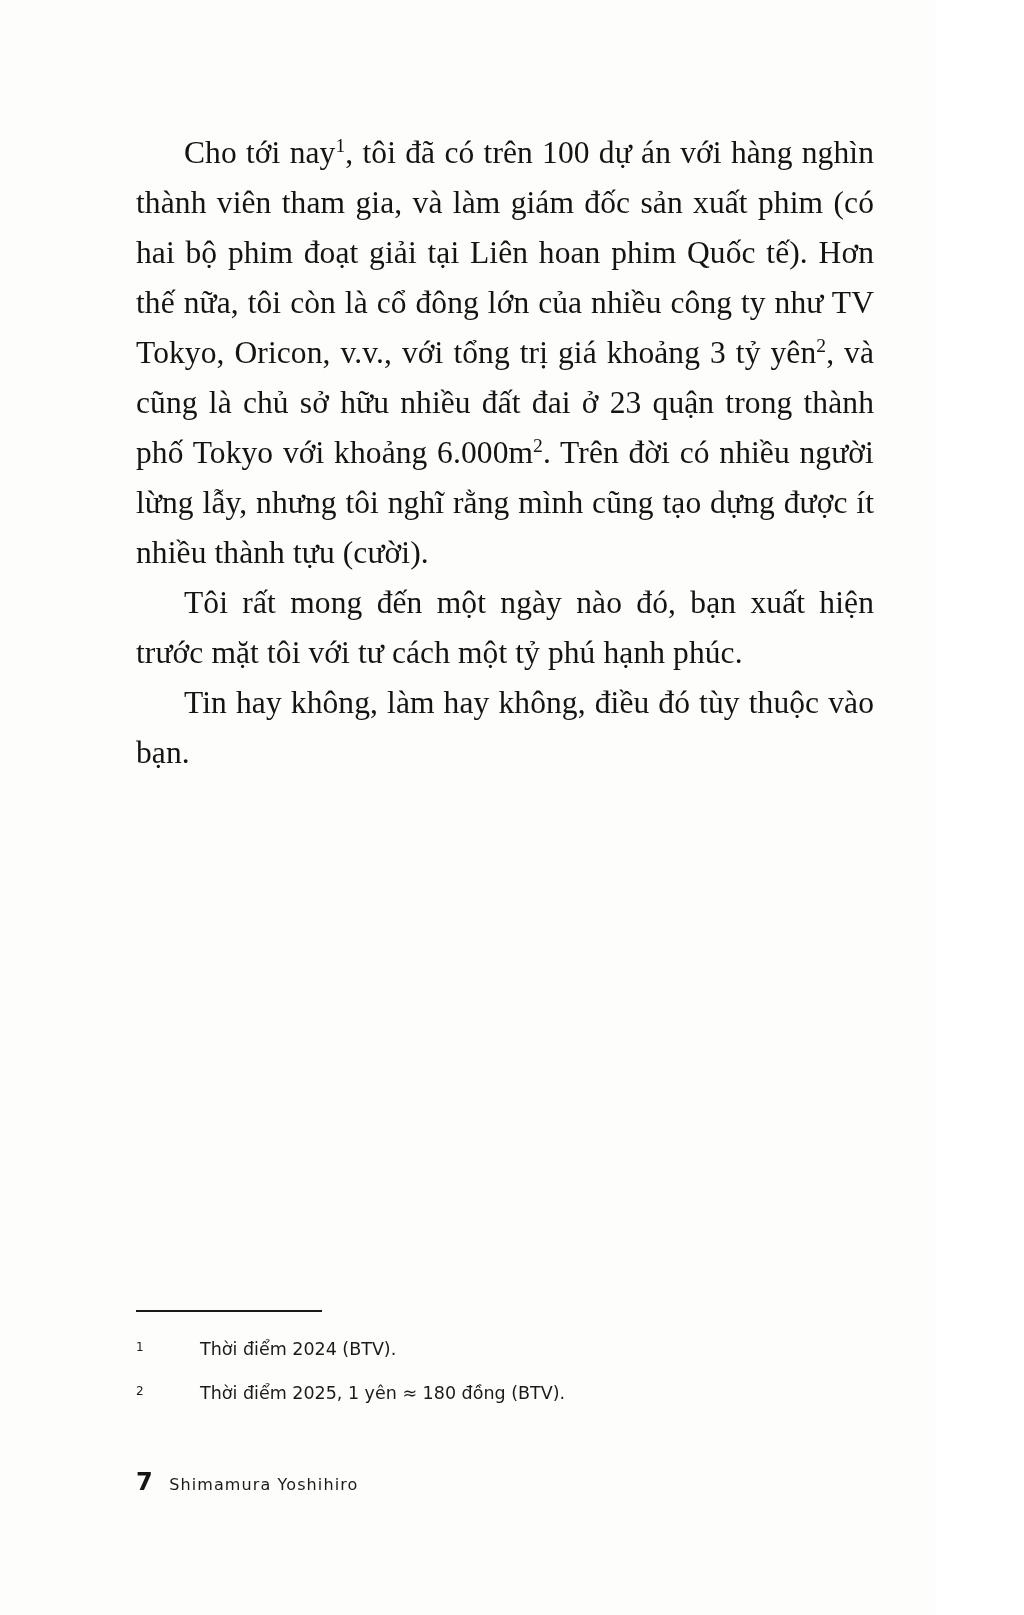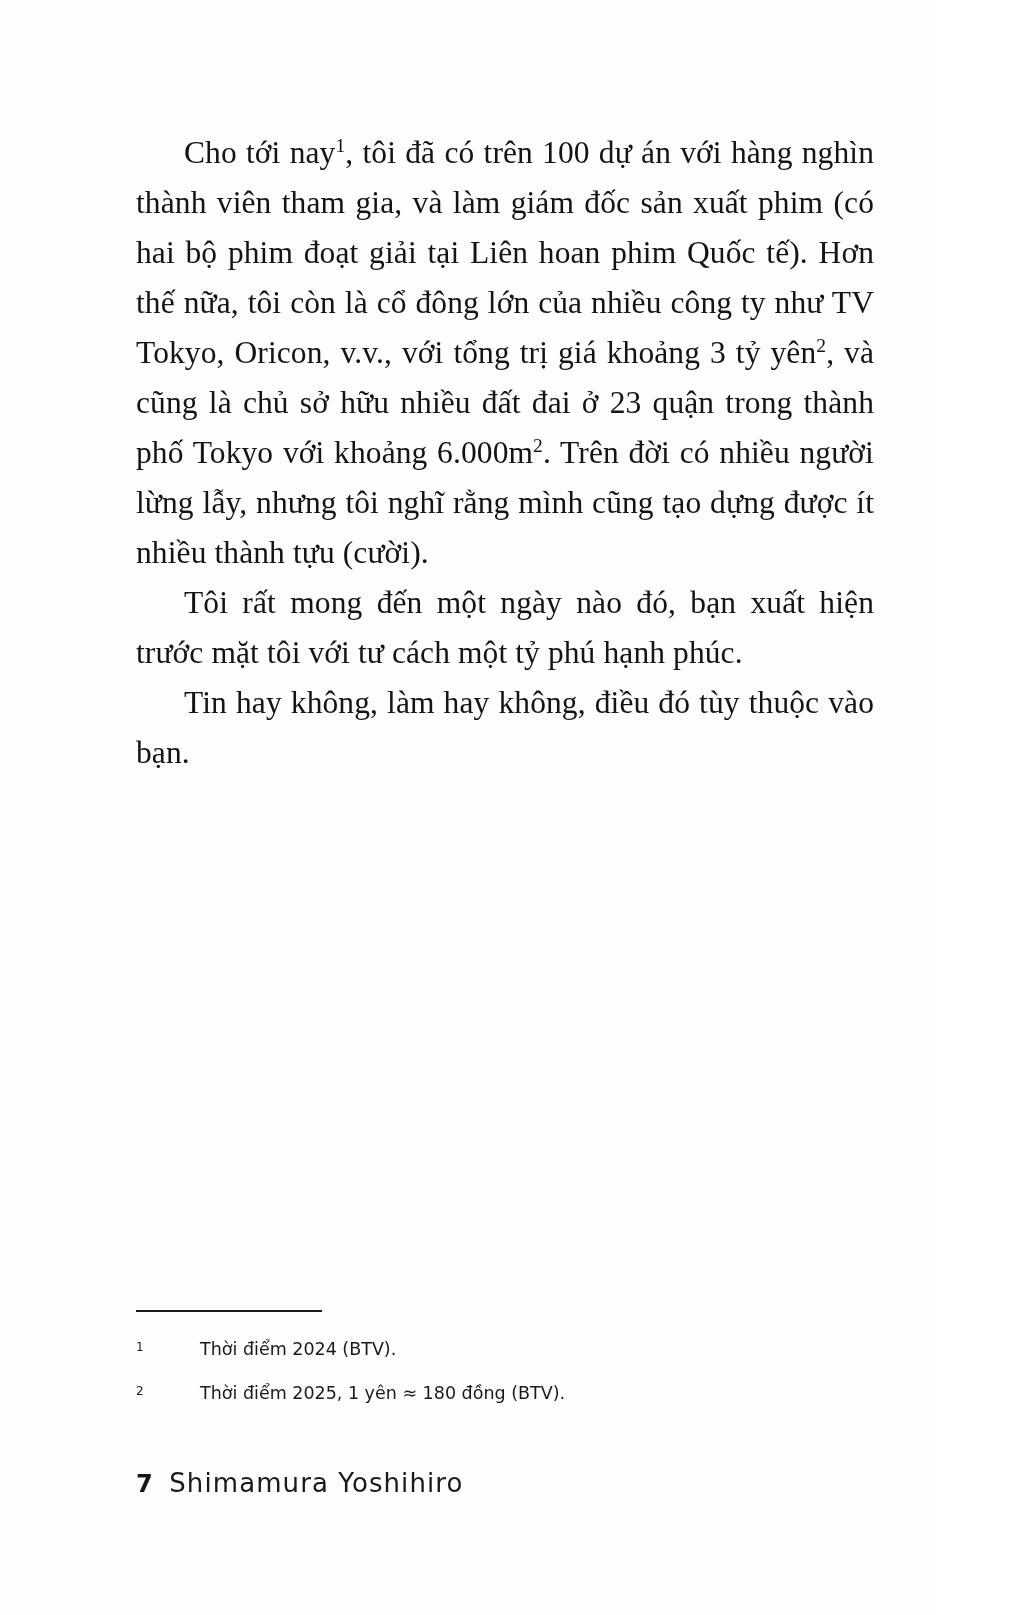--- a/index.html
+++ b/index.html
@@ -86,21 +86,21 @@
     font-family: "DejaVu Sans", sans-serif;
   }
   .page-number {
     font-size: 24px;
     font-weight: 700;
     color: #161616;
     margin-right: 16px;
     letter-spacing: 0.5px;
   }
   .running-head {
-    font-size: 26px;
+    font-size: 16px;
     color: #1a1a1a;
     letter-spacing: 1.1px;
   }
 </style>
 </head>
 <body>
 
 <div class="page">
 
   <div class="body-text">

